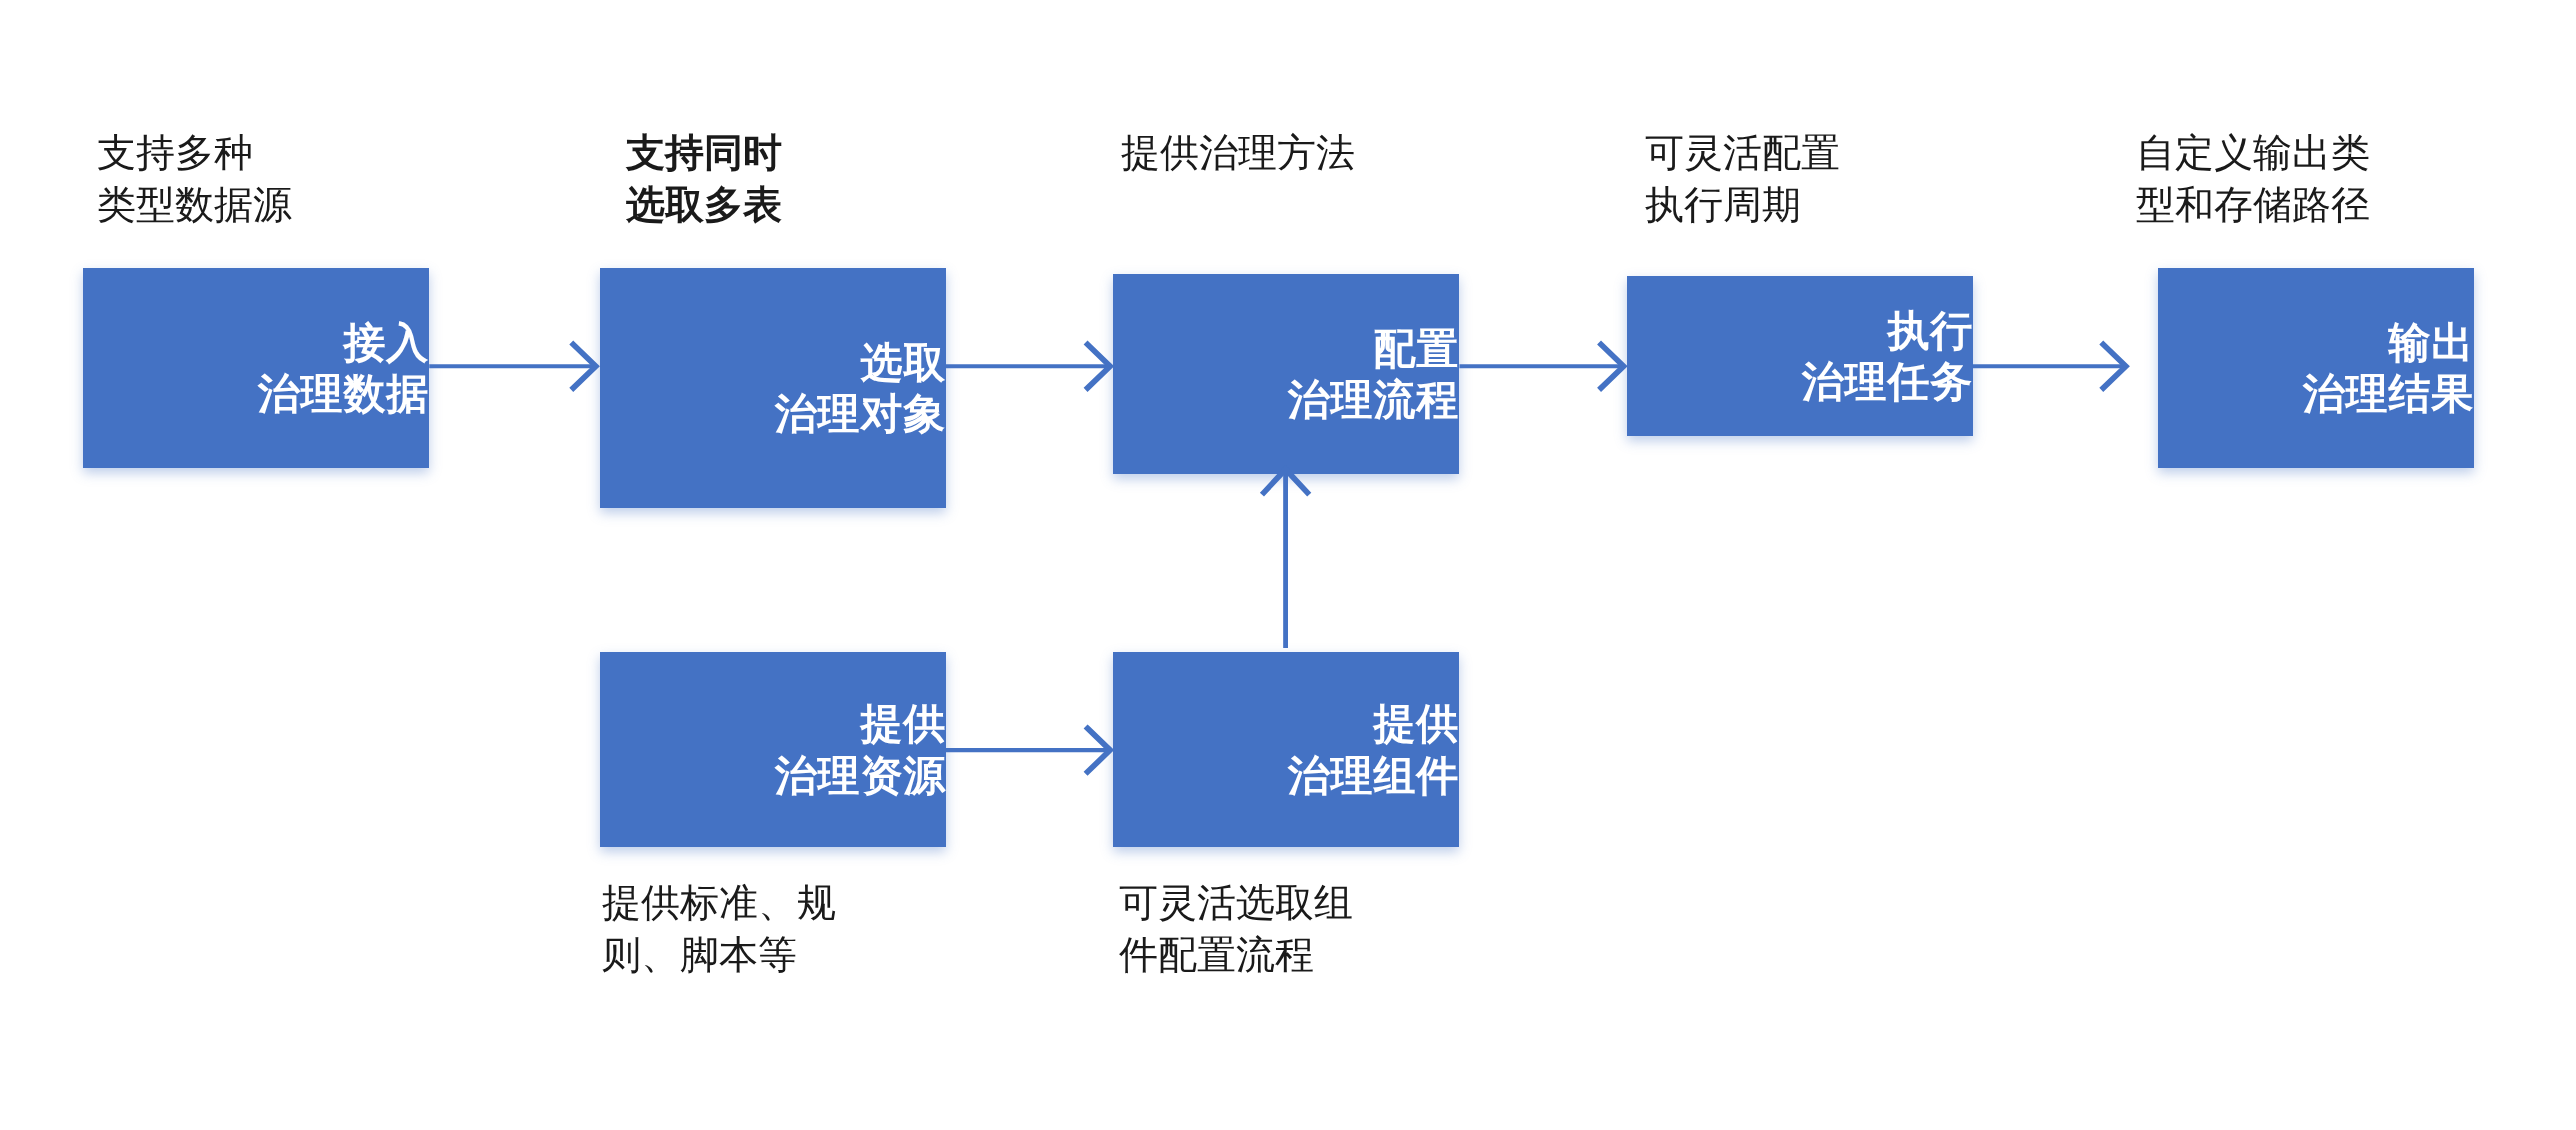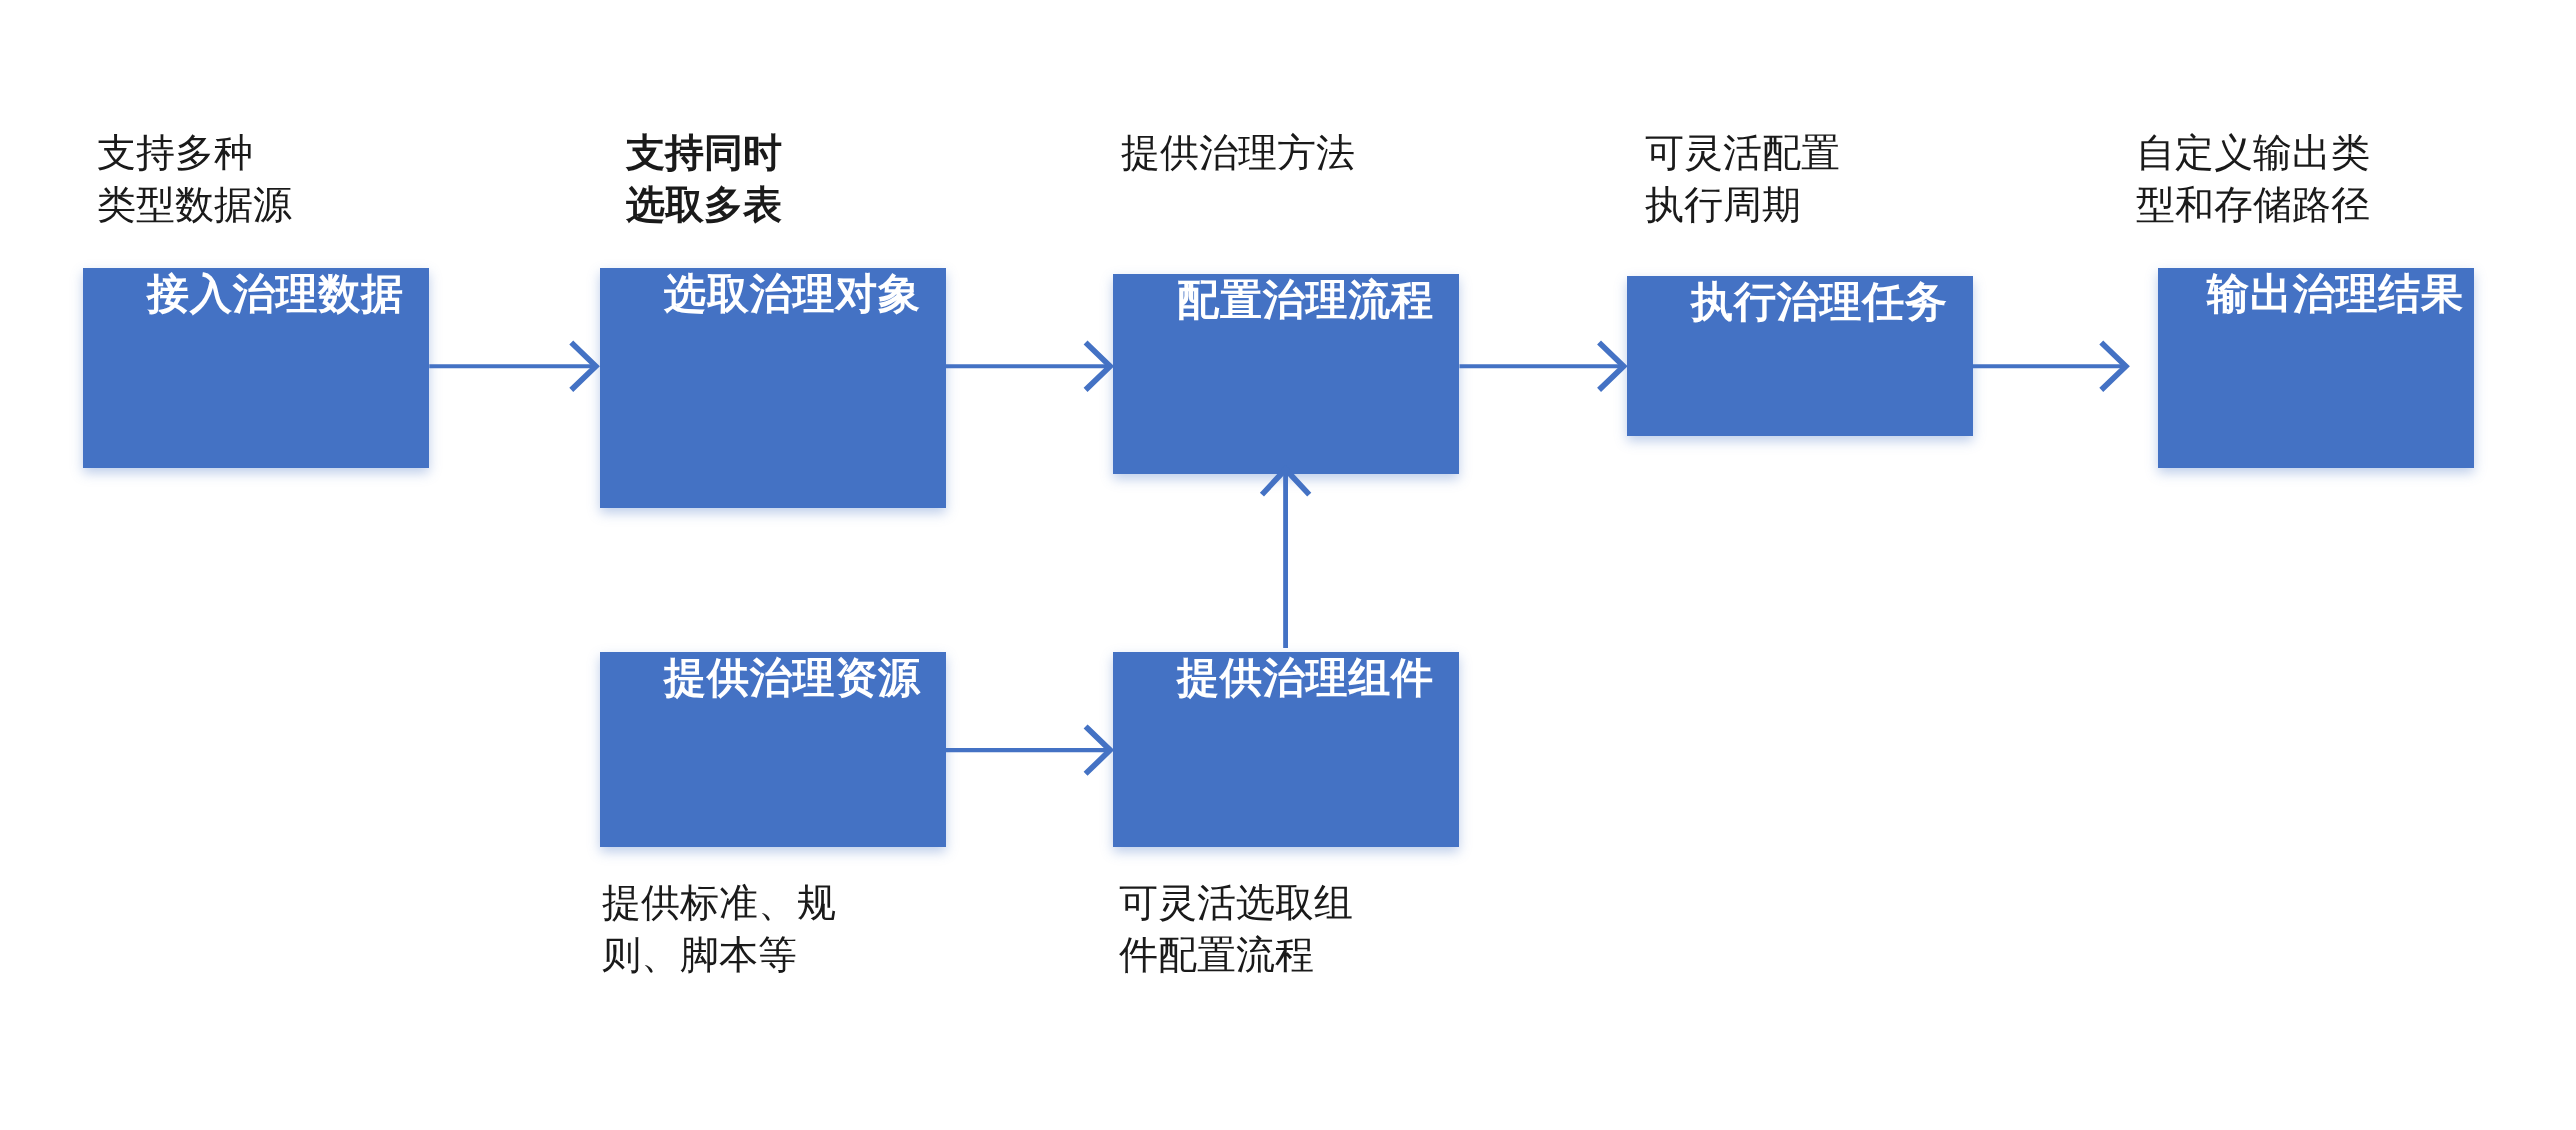--- a/index.html
+++ b/index.html
@@ -17,22 +17,22 @@
     background: #ffffff;
     overflow: hidden;
   }
 
   
   .node {
     position: absolute;
     background: #4472c4;
     box-shadow: 0 4.8px 11.3px rgba(68,114,196,0.35);
     display: flex;
-    flex-direction: row;
-    align-items: flex-start;
+    flex-direction: column;
+    align-items: flex-end;
     justify-content: center;
     box-sizing: border-box;
     padding-left: 39px;
   }
   .node .line {
     color: #ffffff;
     font-size: 42px;
     font-weight: bold;
     line-height: 1.22;
     letter-spacing: 0.8px;

